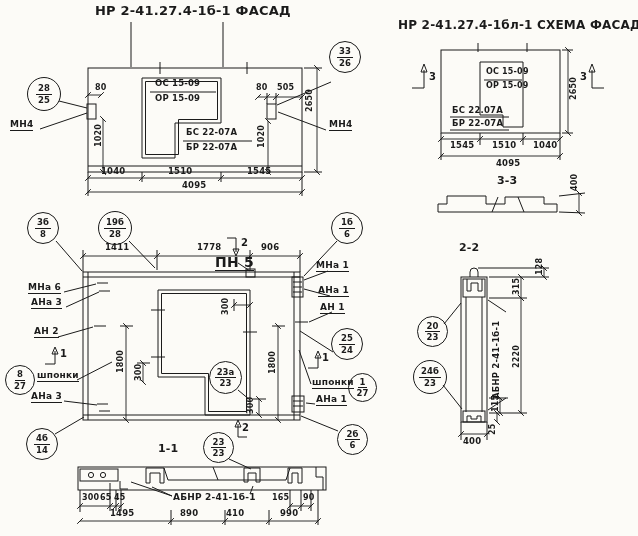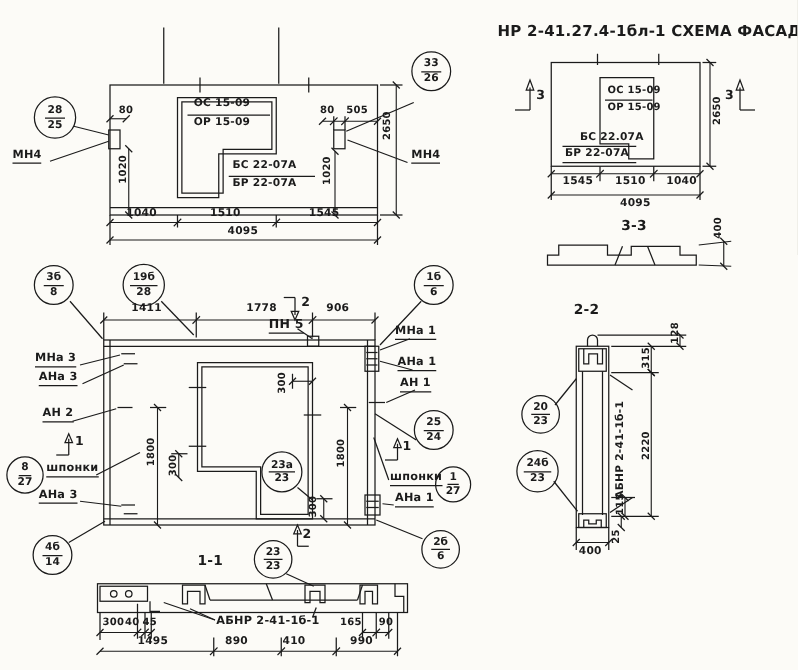--- a/index.html
+++ b/index.html
@@ -231,20 +231,21 @@
   <line x1="489" y1="398" x2="508" y2="398" stroke-width="0.7"></line>
   <line class="dim" x1="500" y1="398" x2="500" y2="413"></line>
   <line class="dim" x1="497" y1="413" x2="497" y2="422"></line>
   <line x1="461" y1="422" x2="461" y2="440" stroke-width="0.7"></line>
   <line x1="487" y1="422" x2="487" y2="440" stroke-width="0.7"></line>
   <line class="dim" x1="461" y1="434" x2="487" y2="434"></line>
   <line x1="444" y1="324" x2="461" y2="303"></line>
   <line x1="443" y1="385" x2="462" y2="409"></line>
 </svg>
 
+<span class="t" style="left:95px;top:4px;font-size:13px">НР 2-41.27.4-1б-1 ФАСАД</span>
 <div class="co" style="left:27px;top:77px;width:34px;height:34px">
   <span class="a">28</span>
   <span class="b">25</span>
 </div>
 <div class="co" style="left:329px;top:41px;width:32px;height:32px">
   <span class="a">33</span>
   <span class="b">26</span>
 </div>
 <span class="t ul" style="left:10px;top:120px;font-size:9px">МН4</span>
 <span class="t ul" style="left:329px;top:120px;font-size:9px">МН4</span>
@@ -261,39 +262,39 @@
 <span class="t" style="left:101px;top:167px;font-size:8.5px">1040</span>
 <span class="t" style="left:168px;top:167px;font-size:8.5px">1510</span>
 <span class="t" style="left:247px;top:167px;font-size:8.5px">1545</span>
 <span class="t" style="left:182px;top:181px;font-size:8.5px">4095</span>
 
 <span class="t" style="left:398px;top:19px;font-size:12px">НР 2-41.27.4-1бл-1 СХЕМА ФАСАДА</span>
 <span class="t" style="left:429px;top:72px;font-size:10px">3</span>
 <span class="t" style="left:580px;top:72px;font-size:10px">3</span>
 <span class="t" style="left:486px;top:68px;font-size:8px">ОС 15-09</span>
 <span class="t" style="left:486px;top:82px;font-size:8px">ОР 15-09</span>
-<span class="t" style="left:464px;top:106px;font-size:8.5px">БС 22.07А</span>
+<span class="t" style="left:452px;top:106px;font-size:8.5px">БС 22.07А</span>
 <span class="t" style="left:452px;top:119px;font-size:8.5px">БР 22-07А</span>
 <span class="t vt" style="left:570px;top:100px;font-size:8px">2650</span>
 <span class="t" style="left:450px;top:141px;font-size:8.5px">1545</span>
 <span class="t" style="left:492px;top:141px;font-size:8.5px">1510</span>
 <span class="t" style="left:533px;top:141px;font-size:8.5px">1040</span>
 <span class="t" style="left:496px;top:159px;font-size:8.5px">4095</span>
 <span class="t" style="left:497px;top:175px;font-size:11px">3-3</span>
 <span class="t vt" style="left:571px;top:191px;font-size:8px">400</span>
 
 <span class="t" style="left:105px;top:243px;font-size:8.5px">1411</span>
 <span class="t" style="left:197px;top:243px;font-size:8.5px">1778</span>
 <span class="t" style="left:261px;top:243px;font-size:8.5px">906</span>
-<span class="t ul" style="left:215px;top:255px;font-size:10px">ПН 5</span>
+<span class="t ul" style="left:215px;top:255px;font-size:14px">ПН 5</span>
 <span class="t" style="left:241px;top:238px;font-size:10px">2</span>
 <span class="t" style="left:242px;top:423px;font-size:10px">2</span>
 <span class="t" style="left:60px;top:349px;font-size:10px">1</span>
 <span class="t" style="left:322px;top:353px;font-size:10px">1</span>
-<span class="t ul" style="left:28px;top:283px;font-size:9px">МНа 3</span>
+<span class="t ul" style="left:28px;top:283px;font-size:9px">МНа 6</span>
 <span class="t ul" style="left:31px;top:298px;font-size:9px">АНа 3</span>
 <span class="t ul" style="left:34px;top:327px;font-size:9px">АН 2</span>
 <span class="t ul" style="left:37px;top:371px;font-size:9px">шпонки</span>
 <span class="t ul" style="left:31px;top:392px;font-size:9px">АНа 3</span>
 <span class="t ul" style="left:316px;top:261px;font-size:9px">МНа 1</span>
 <span class="t ul" style="left:318px;top:286px;font-size:9px">АНа 1</span>
 <span class="t ul" style="left:320px;top:303px;font-size:9px">АН 1</span>
 <span class="t ul" style="left:312px;top:378px;font-size:9px">шпонки</span>
 <span class="t ul" style="left:316px;top:395px;font-size:9px">АНа 1</span>
 <span class="t vt" style="left:117px;top:373px;font-size:8px">1800</span>
@@ -338,21 +339,21 @@
   <span class="b">23</span>
 </div>
 
 <span class="t" style="left:158px;top:443px;font-size:11px">1-1</span>
 <div class="co" style="left:203px;top:432px;width:31px;height:31px;background:#fcfbf7">
   <span class="a">23</span>
   <span class="b">23</span>
 </div>
 <span class="t" style="left:173px;top:493px;font-size:9px">АБНР 2-41-1б-1</span>
 <span class="t" style="left:82px;top:494px;font-size:8px">300</span>
-<span class="t" style="left:100px;top:494px;font-size:8px">40</span>
+<span class="t" style="left:100px;top:494px;font-size:8px">65</span>
 <span class="t" style="left:114px;top:494px;font-size:8px">45</span>
 <span class="t" style="left:272px;top:494px;font-size:8px">165</span>
 <span class="t" style="left:303px;top:494px;font-size:8px">90</span>
 <span class="t" style="left:110px;top:509px;font-size:8.5px">1495</span>
 <span class="t" style="left:180px;top:509px;font-size:8.5px">890</span>
 <span class="t" style="left:226px;top:509px;font-size:8.5px">410</span>
 <span class="t" style="left:280px;top:509px;font-size:8.5px">990</span>
 
 <span class="t" style="left:459px;top:242px;font-size:11px">2-2</span>
 <div class="co" style="left:417px;top:316px;width:31px;height:31px">

